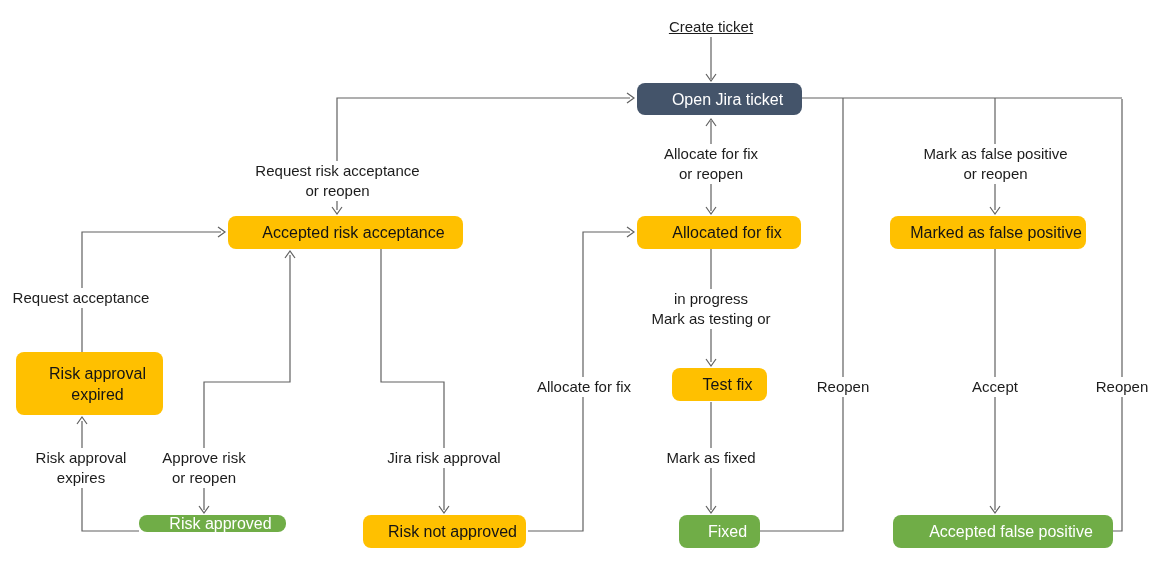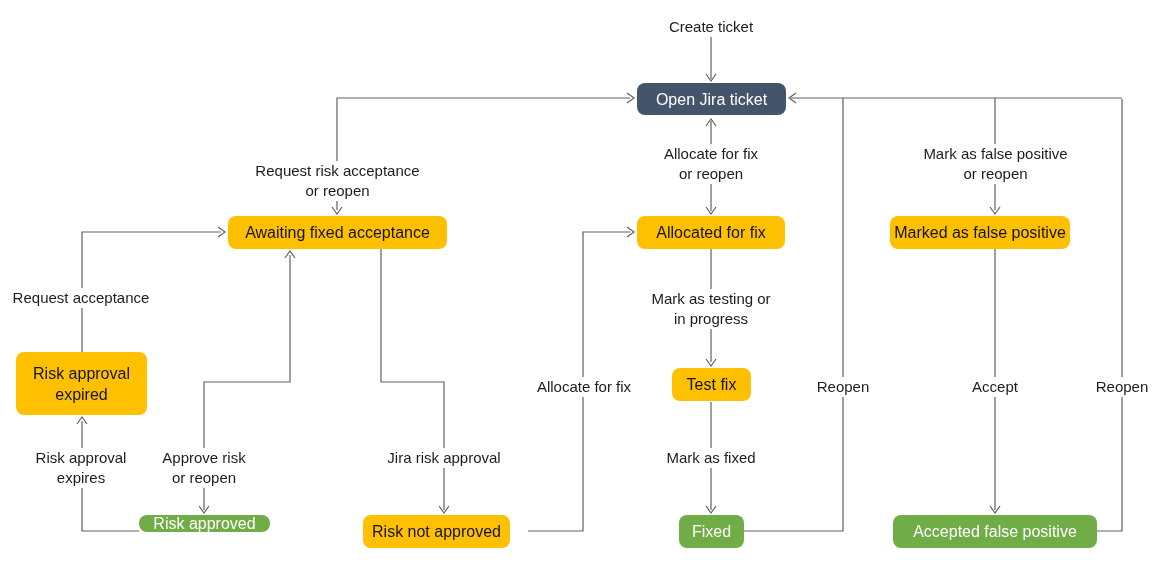--- a/index.html
+++ b/index.html
@@ -34,20 +34,21 @@
     position: absolute;
     border-radius: 8px;
     display: flex;
     flex-direction: column;
     align-items: center;
     justify-content: center;
     font-size: 16px;
     line-height: 21px;
     text-align: center;
     white-space: nowrap;
+    padding-left: 16px;
   }
   .node-entry  { background: #44546A; color: #ffffff; }
   .node-yellow { background: #FFC000; color: #141414; }
   .node-green  { background: #70AD47; color: #ffffff; }
 </style>
 </head>
 <body>
 
 <div id="canvas">
 
@@ -80,21 +81,21 @@
     <path d="M627 227 L634 232 L627 237"></path>
     <path d="M990 207 L995 214 L1000 207"></path>
     <path d="M706 359 L711 366 L716 359"></path>
     <path d="M706 506 L711 513 L716 506"></path>
     <path d="M199 506 L204 513 L209 506"></path>
     <path d="M439 506 L444 513 L449 506"></path>
     <path d="M77 424 L82 417 L87 424"></path>
     <path d="M990 506 L995 513 L1000 506"></path>
   </svg>
 
-  <div class="edge-label" style="left:656px; top:17px; width:110px;">
+  <div class="edge-label" style="left:656px; top:17px; width:110px;text-decoration:underline;">
     <div>Create ticket</div>
   </div>
   <div class="edge-label" style="left:245px; top:144px; width:185px;margin-top:17px;">
     <div>Request risk acceptance</div>
     <div>or reopen</div>
   </div>
   <div class="edge-label" style="left:646px; top:144px; width:130px;">
     <div>Allocate for fix</div>
     <div>or reopen</div>
   </div>
@@ -113,41 +114,41 @@
     <div>Approve risk</div>
     <div>or reopen</div>
   </div>
   <div class="edge-label" style="left:369px; top:448px; width:150px;">
     <div>Jira risk approval</div>
   </div>
   <div class="edge-label" style="left:529px; top:377px; width:110px;">
     <div>Allocate for fix</div>
   </div>
   <div class="edge-label" style="left:636px; top:289px; width:150px;">
+    <div>in progress</div>
     <div>Mark as testing or</div>
-    <div>in progress</div>
   </div>
   <div class="edge-label" style="left:656px; top:448px; width:110px;">
     <div>Mark as fixed</div>
   </div>
   <div class="edge-label" style="left:808px; top:377px; width:70px;">
     <div>Reopen</div>
   </div>
   <div class="edge-label" style="left:960px; top:377px; width:70px;">
     <div>Accept</div>
   </div>
   <div class="edge-label" style="left:1087px; top:377px; width:70px;">
     <div>Reopen</div>
   </div>
 
   <div class="node node-entry" style="left:637px; top:83px; width:149px; height:32px;">
     <div>Open Jira ticket</div>
   </div>
   <div class="node node-yellow" style="left:228px; top:216px; width:219px; height:33px;">
-    <div>Awaiting fixed acceptance</div>
+    <div>Accepted risk acceptance</div>
   </div>
   <div class="node node-yellow" style="left:16px; top:352px; width:131px; height:63px;">
     <div>Risk approval</div>
     <div>expired</div>
   </div>
   <div class="node node-green" style="left:139px; top:515px; width:131px; height:17px;">
     <div>Risk approved</div>
   </div>
   <div class="node node-yellow" style="left:363px; top:515px; width:147px; height:33px;">
     <div>Risk not approved</div>

